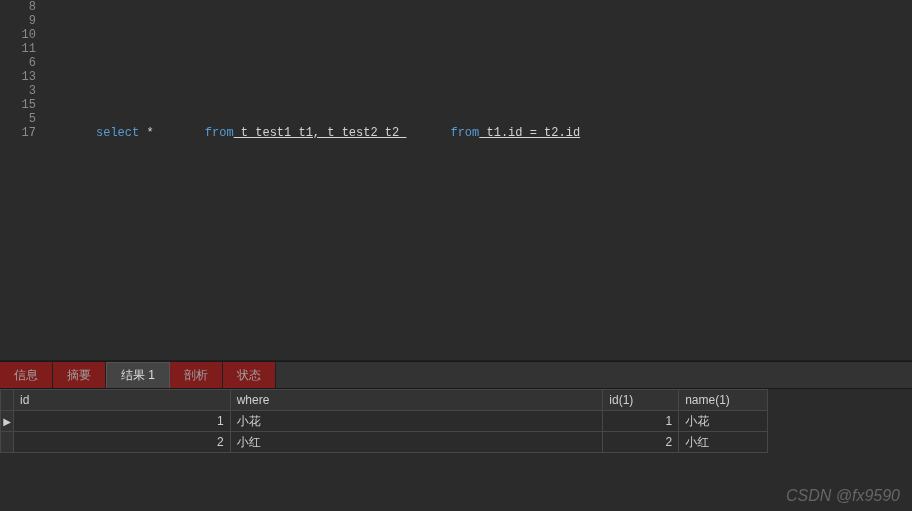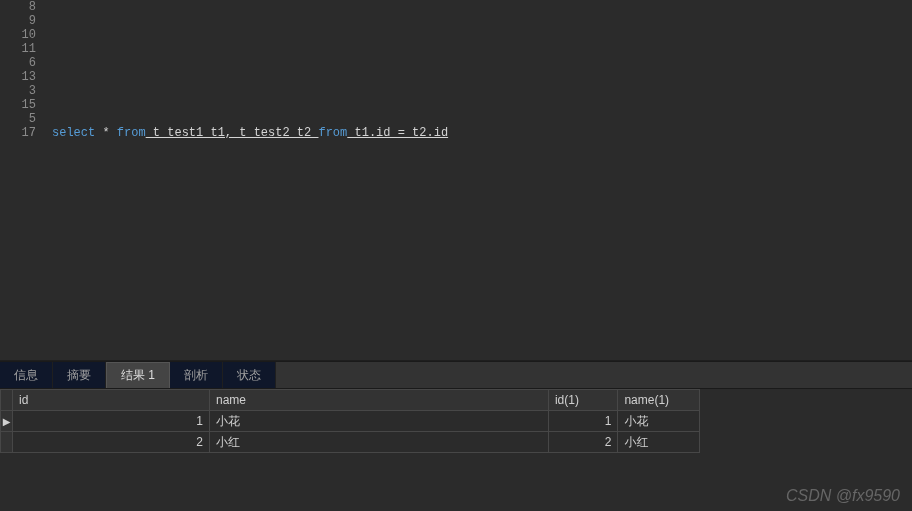--- a/index.html
+++ b/index.html
@@ -26,59 +26,59 @@
     padding: 0 6px 0 10px;
     user-select: none;
     width: 42px;
   }
   .gutter div { height: 14px; line-height: 14px; font-size: 12px; }
   .code {
     padding-left: 10px;
     color: #d4d4d4;
   }
   .code .line { height: 14px; line-height: 14px; white-space: pre; font-size: 12px; }
-  .kw { color: #569cd6; }
+  .kw { color: #569cd6; margin-left: 44px; }
   .sym { color: #d4d4d4; }
   .ident { color: #d4d4d4; text-decoration: underline; }
 
   .tabbar {
     display: flex;
     align-items: stretch;
     background: #333333;
     height: 28px;
     border-top: 1px solid #1a1a1a;
     border-bottom: 1px solid #1a1a1a;
     font-family: "Microsoft YaHei", Arial, sans-serif;
     font-size: 12px;
   }
   .tab {
     padding: 0 14px;
     color: #a0a0a0;
     display: flex;
     align-items: center;
     border-right: 1px solid #1f1f1f;
     cursor: pointer;
-    background: #0f172a;
+    background: #7f1d1d;
   }
   .tab.active {
     background: #444444;
     color: #dddddd;
     border-top: 1px solid #555;
     border-left: 1px solid #555;
     border-right: 1px solid #555;
   }
 
   .results {
     background: #2b2b2b;
     font-family: "Microsoft YaHei", Arial, sans-serif;
     font-size: 12px;
   }
   .grid {
     border-collapse: collapse;
-    width: 700px;
+    width: 768px;
   }
   .grid th, .grid td {
     border: 1px solid #474747;
     height: 21px;
     padding: 0 6px;
     color: #d0d0d0;
     font-weight: normal;
   }
   .grid th {
     background: #333333;
@@ -149,21 +149,21 @@
     <div class="tab">剖析</div>
     <div class="tab">状态</div>
   </div>
 
 <div class="results">
   <table class="grid">
     <thead>
       <tr>
         <th class="row-marker"></th>
         <th class="col-id">id</th>
-        <th class="col-name">name</th>
+        <th class="col-name">where</th>
         <th class="col-id1">id(1)</th>
         <th class="col-name1">name(1)</th>
       </tr>
     </thead>
     <tbody id="gridbody">
         <tr>
           <td class="row-marker">▶</td>
           <td class="col-id">1</td>
           <td class="col-name">小花</td>
           <td class="col-id1">1</td>

